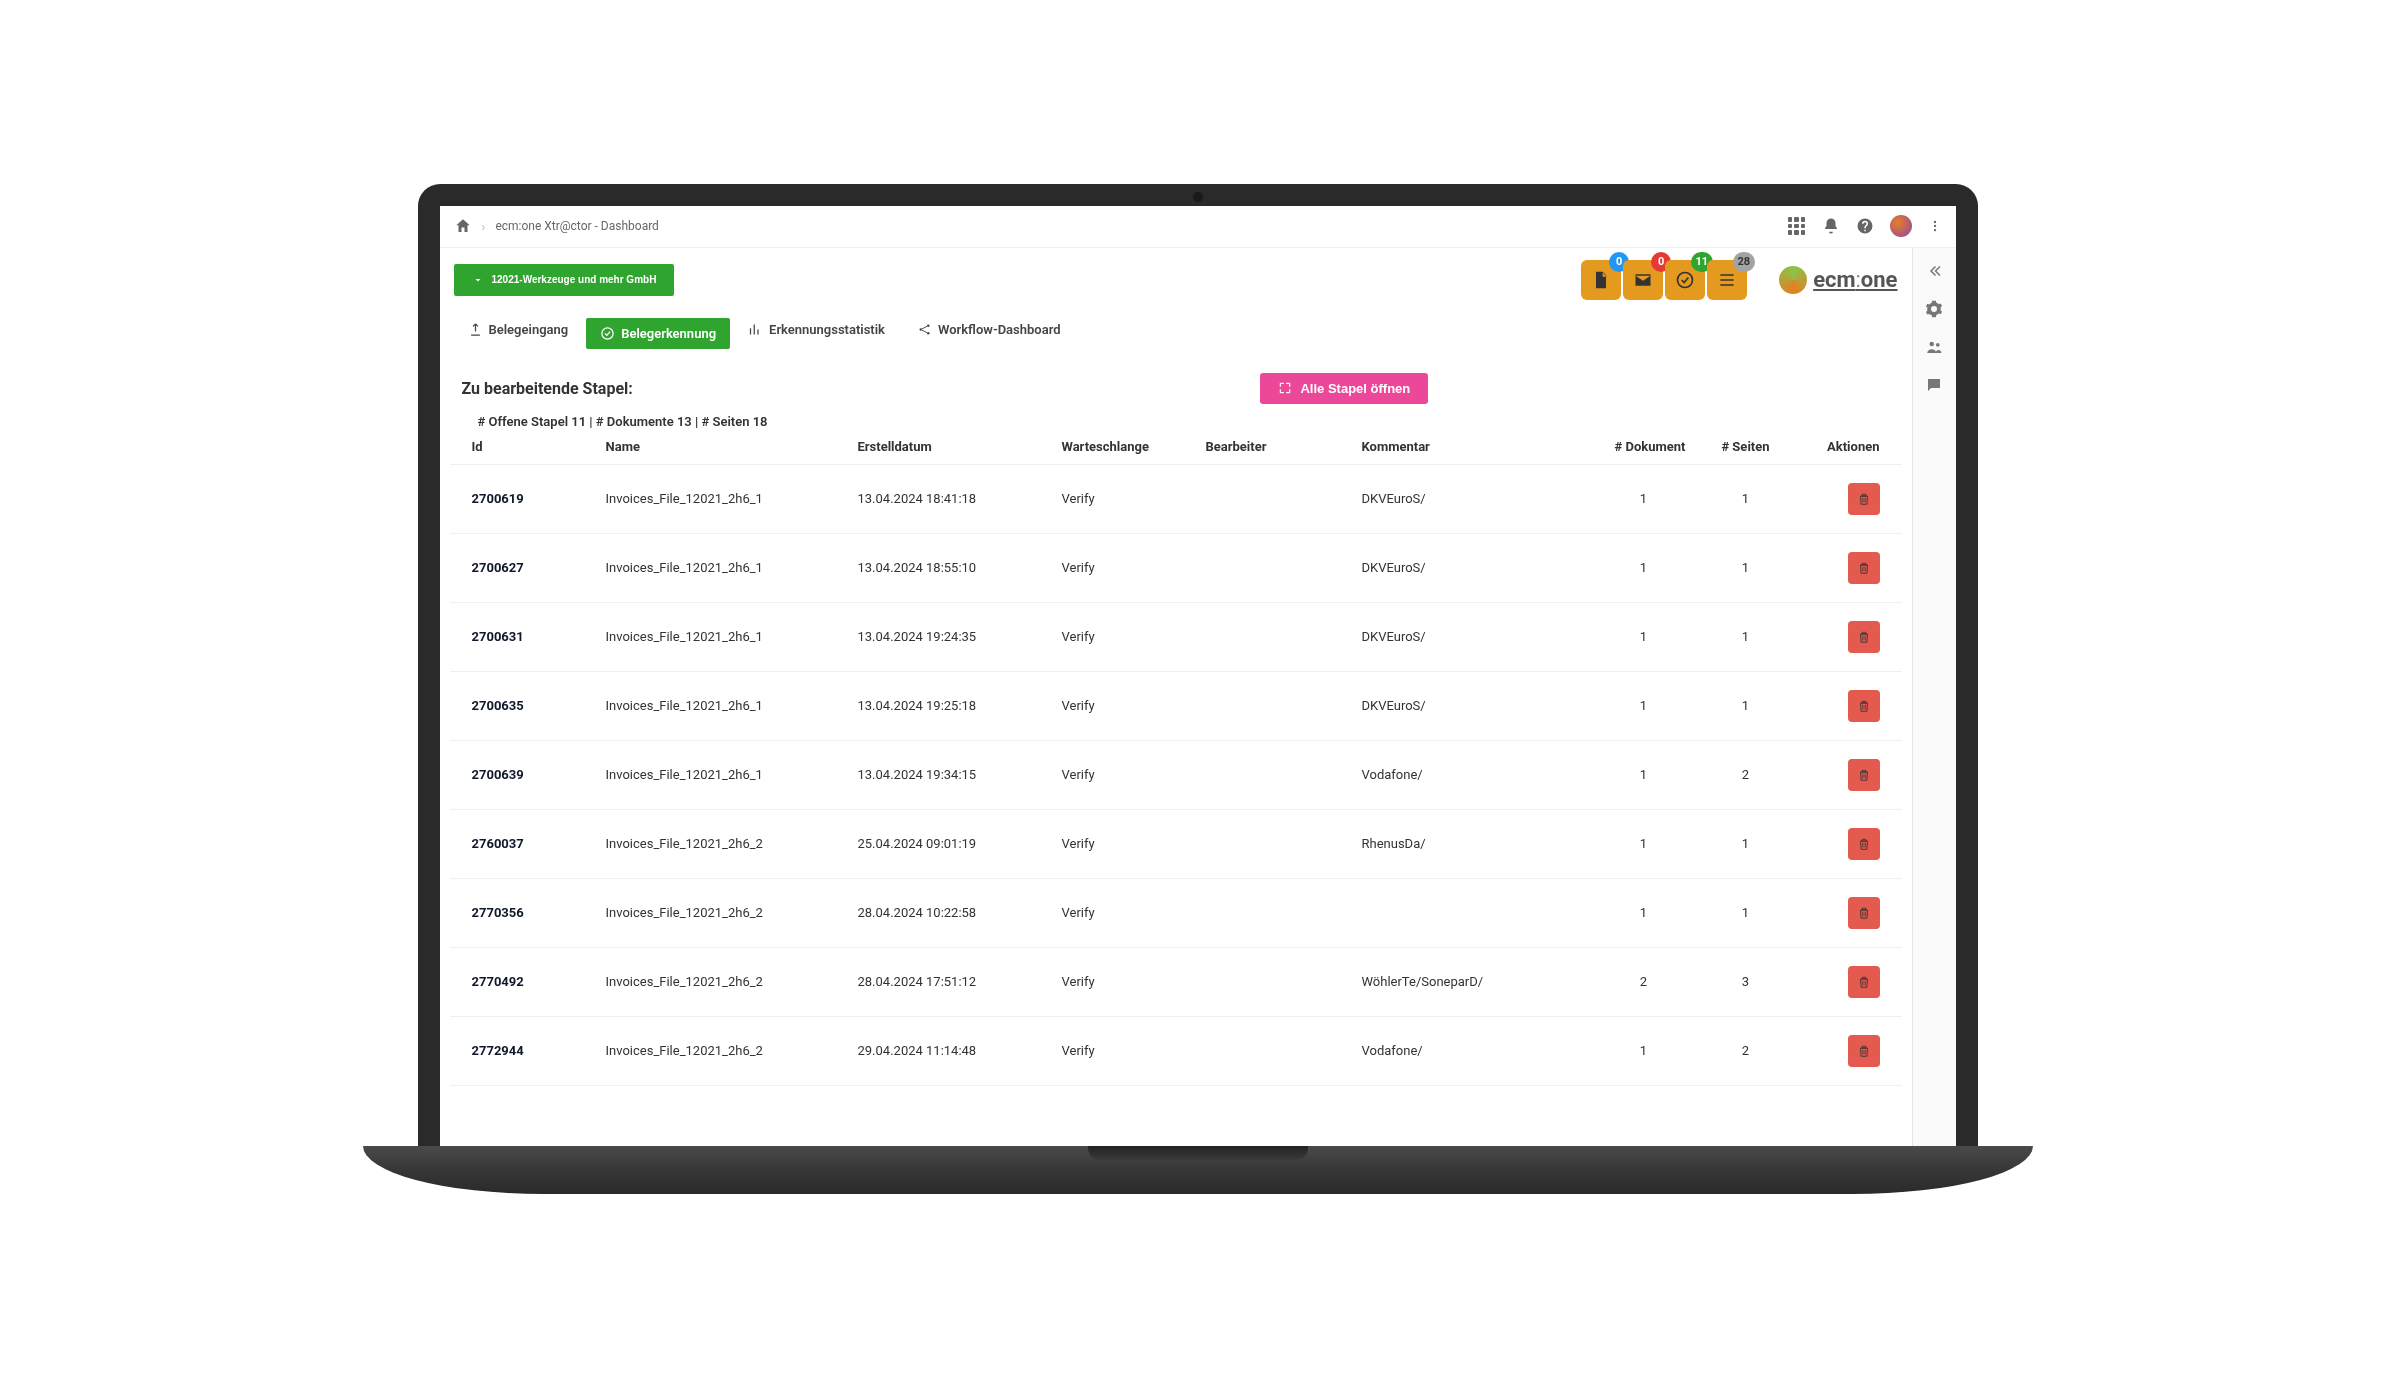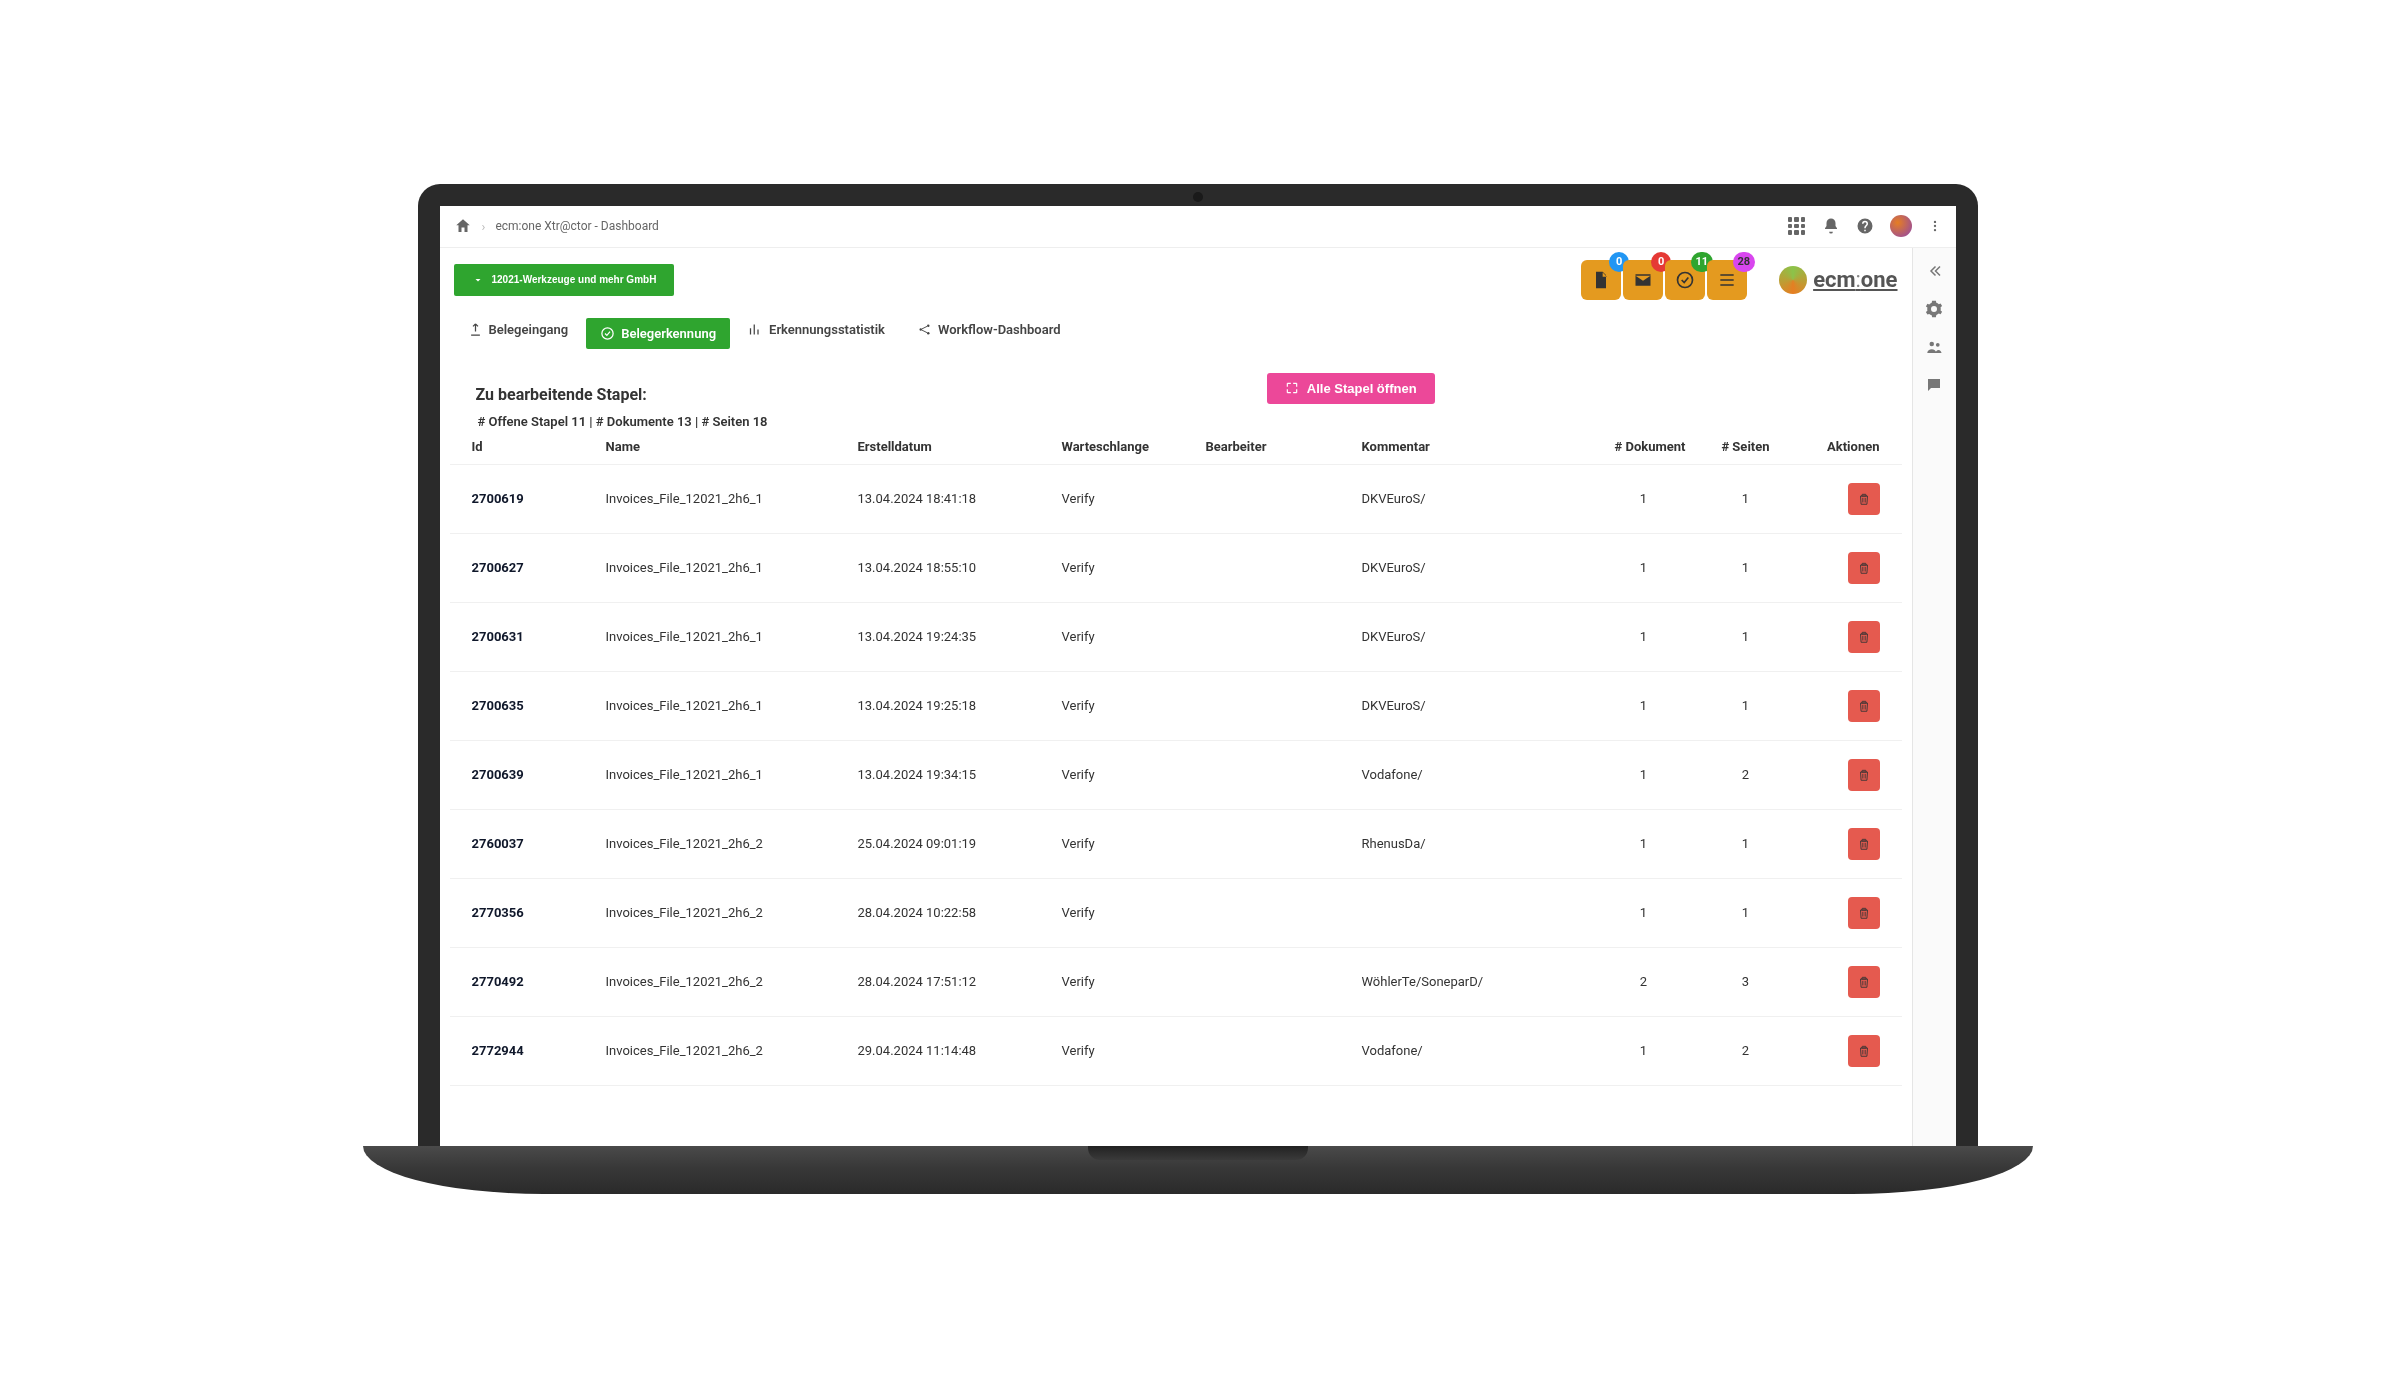--- a/index.html
+++ b/index.html
@@ -154,21 +154,21 @@
   font-size: 11px;
   font-weight: 700;
   display: flex;
   align-items: center;
   justify-content: center;
   padding: 0 5px;
 }
 .b-blue { background: #2196f3; }
 .b-red { background: #e53935; }
 .b-green { background: #2fa52f; }
-.b-amber { background: #d946ef; color: #333; }
+.b-amber { background: #a3a3a3; color: #333; }
 .logo { display: flex; align-items: center; gap: 6px; margin-left: 20px; font-weight: 700; font-size: 22px; color: #555; text-decoration: underline; }
 .logo-globe { width: 28px; height: 28px; border-radius: 50%; background: conic-gradient(#8bc34a, #e67e22, #8bc34a); }
 .logo em { font-style: normal; color: #888; font-weight: 400; }
 
 
 .tabs {
   display: flex;
   gap: 4px;
   padding: 10px 14px 0 14px;
 }
@@ -182,22 +182,22 @@
   color: #444;
   cursor: pointer;
   border-radius: 2px;
 }
 .tab.active { background: #2fa52f; color: #fff; margin-top: 8px; }
 .tab svg { width: 15px; height: 15px; fill: currentColor; }
 
 
 .section-row {
   display: flex;
-  align-items: flex-end;
-  padding: 24px 22px 6px 36px;
+  align-items: center;
+  padding: 24px 22px 6px 22px;
   gap: 32px;
 }
 .section-title { font-size: 16px; font-weight: 700; color: #333; }
 .section-row .spacer { flex: 0.55; }
 .open-all-btn {
   background: #ec4899;
   color: #fff;
   border: none;
   padding: 8px 18px;
   font-size: 13px;

